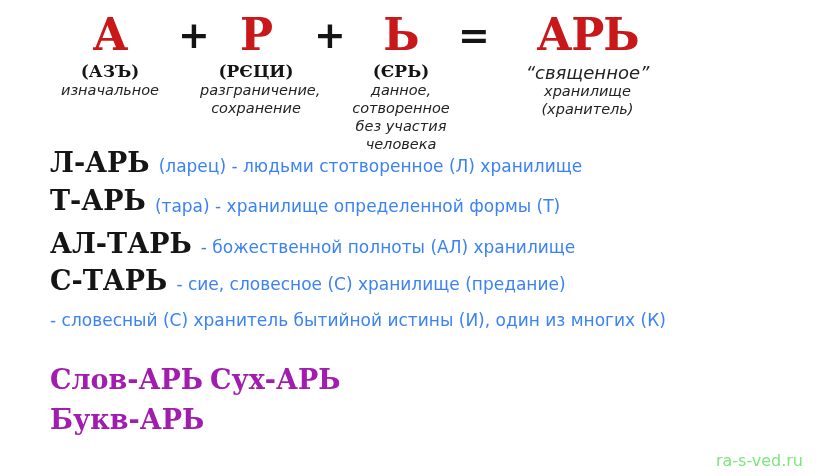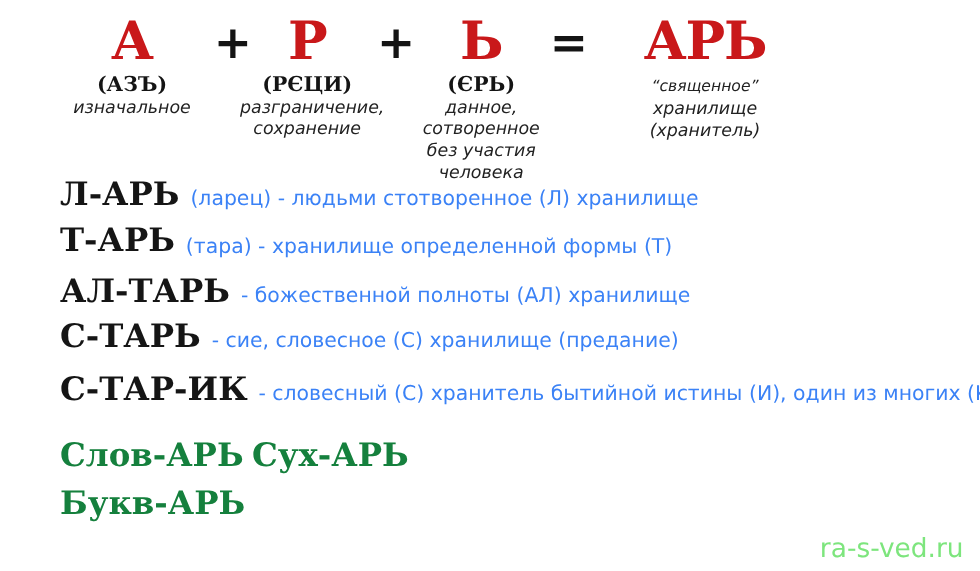--- a/index.html
+++ b/index.html
@@ -32,21 +32,21 @@
     font-weight: 700;
     font-size: 17px;
     line-height: 19px;
     margin-top: 2px;
     color: #141414;
   }
   .term-name-quote {
     font-family: "DejaVu Sans", sans-serif;
     font-style: italic;
     font-weight: 400;
-    font-size: 13px;
+    font-size: 18px;
     line-height: 18px;
     margin-top: 4px;
     color: #222222;
   }
   .meaning-line {
     font-style: italic;
     font-size: 14.5px;
     line-height: 18px;
     color: #222222;
   }
@@ -97,30 +97,30 @@
     top: 363px;
     display: grid;
     grid-template-columns: 160px auto;
     row-gap: 6px;
   }
   .example-word {
     font-family: "DejaVu Serif", serif;
     font-weight: 700;
     font-size: 27px;
     line-height: 34px;
-    color: #15803d;
+    color: #a21caf;
     white-space: nowrap;
   }
 
   
   .watermark {
     position: absolute;
     right: 14px;
     bottom: 6px;
-    font-size: 22px;
+    font-size: 16px;
     color: #7de57d;
   }
 </style>
 </head>
 <body>
 
 <div class="page">
 
   <div class="term term-a">
     <div class="big-letter">А</div>
@@ -165,21 +165,20 @@
   </div>
   <div class="entry entry-3">
     <span class="stem">АЛ-ТАРЬ</span>
     <span class="gloss">- божественной полноты (АЛ) хранилище</span>
   </div>
   <div class="entry entry-4">
     <span class="stem">С-ТАРЬ</span>
     <span class="gloss">- сие, словесное (С) хранилище (предание)</span>
   </div>
   <div class="entry entry-5">
-    <span class="stem">С-ТАР-ИК</span>
     <span class="gloss">- словесный (С) хранитель бытийной истины (И), один из многих (К)</span>
   </div>
 
   <div class="examples">
     <div class="example-word">Слов-АРЬ</div>
     <div class="example-word">Сух-АРЬ</div>
     <div class="example-word">Букв-АРЬ</div>
   </div>
 
   <div class="watermark">ra-s-ved.ru</div>

